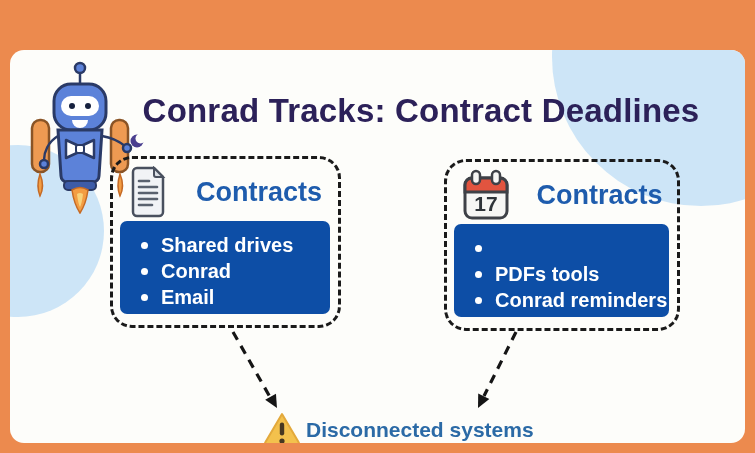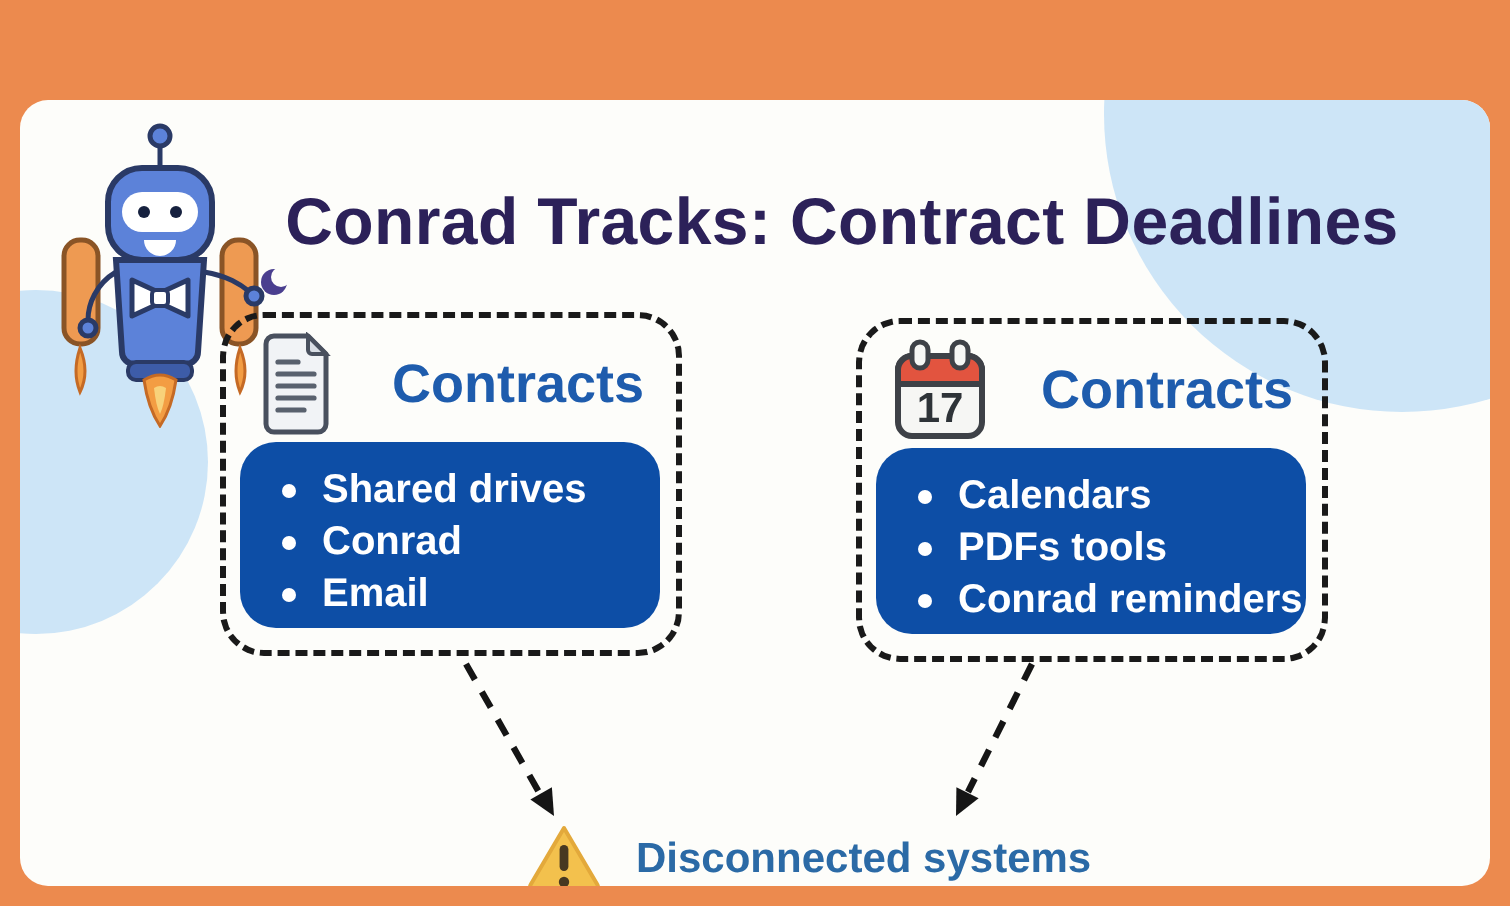--- a/index.html
+++ b/index.html
@@ -43,21 +43,21 @@
     white-space:nowrap;
   }
 
   .dash-box{
     position:absolute;
     border:3px dashed #1A1A1A;
     border-radius:22px;
     box-sizing:border-box;
   }
   .box-contracts{ left:100px; top:106px; width:231px; height:172px; }
-  .box-deadlines{ left:418px; top:109px; width:236px; height:172px; }
+  .box-deadlines{ left:434px; top:109px; width:236px; height:172px; }
 
   .box-header{
     display:flex;
     align-items:center;
     gap:22px;
     padding:7px 10px 0 15px;
     height:52px;
   }
   .box-title{
     font-size:27px;
@@ -65,21 +65,21 @@
     color:#1E5CAD;
     flex:1;
     text-align:center;
     white-space:nowrap;
   }
   .panel{
     position:absolute;
     left:7px; right:8px;
     top:62px; bottom:11px;
     background:#0D4EA6;
-    border-radius:18px;
+    border-radius:7px;
     padding:11px 0 0 15px;
     box-sizing:border-box;
   }
   .panel ul{ list-style:none; margin:0; padding:0; }
   .panel li{
     display:flex;
     align-items:center;
     height:26px;
     color:#FFFFFF;
     font-size:20px;
@@ -96,21 +96,21 @@
   .arrows{
     position:absolute; left:0; top:0;
     pointer-events:none;
   }
 
   .footer-note{
     position:absolute;
     left:252px; top:361px;
     display:flex;
     align-items:center;
-    gap:16px;
+    gap:4px;
   }
   .footer-label{
     font-size:21px;
     font-weight:800;
     color:#2B6AA6;
     white-space:nowrap;
   }
 </style>
 </head>
 <body>
@@ -199,21 +199,20 @@
           <rect x="10" y="2" width="8" height="13" rx="4" fill="#F6F6F4" stroke="#3E4147" stroke-width="2.5"></rect>
           <rect x="30" y="2" width="8" height="13" rx="4" fill="#F6F6F4" stroke="#3E4147" stroke-width="2.5"></rect>
           <text x="24" y="42" text-anchor="middle" font-size="21" font-weight="700" fill="#2E3338">17</text>
         </svg>
         <span class="box-title">Contracts</span>
       </div>
       <div class="panel">
         <ul>
           <li>
               <span class="dot"></span>
-              <span>Calendars</span>
             </li>
           <li>
               <span class="dot"></span>
               <span>PDFs tools</span>
             </li>
           <li>
               <span class="dot"></span>
               <span>Conrad reminders</span>
             </li>
         </ul>

